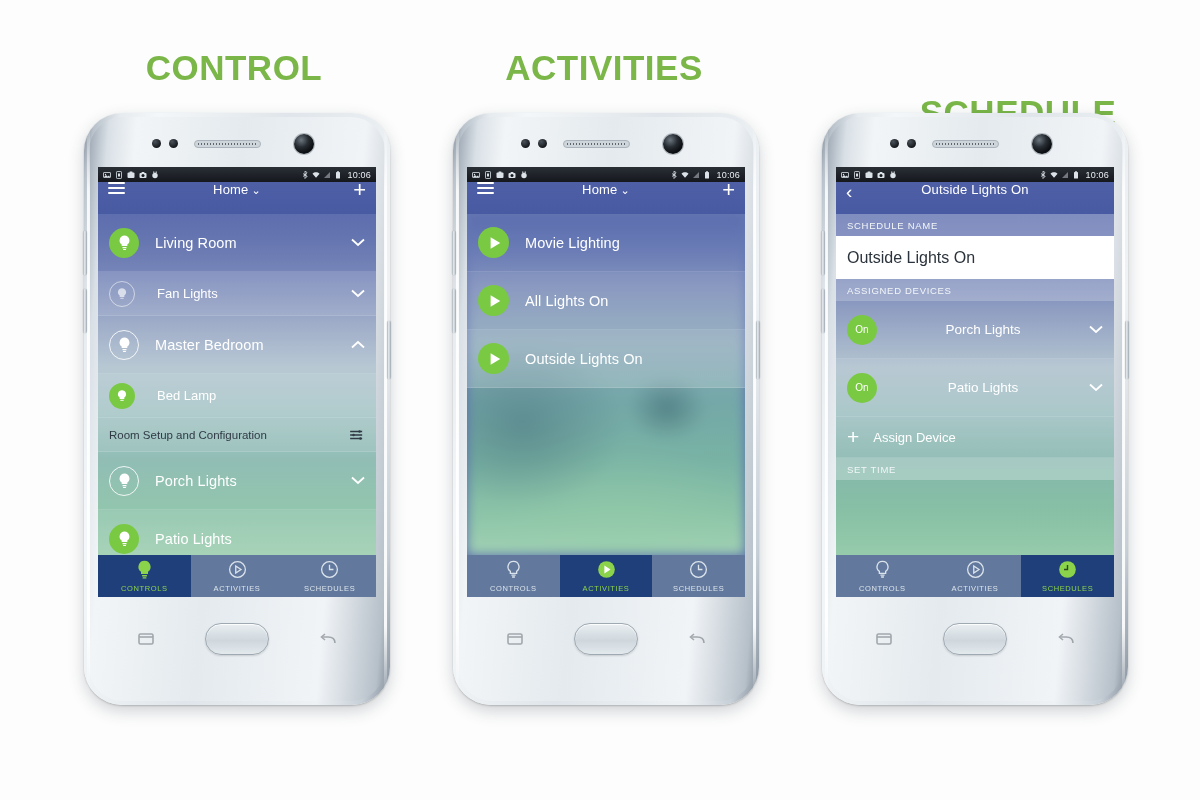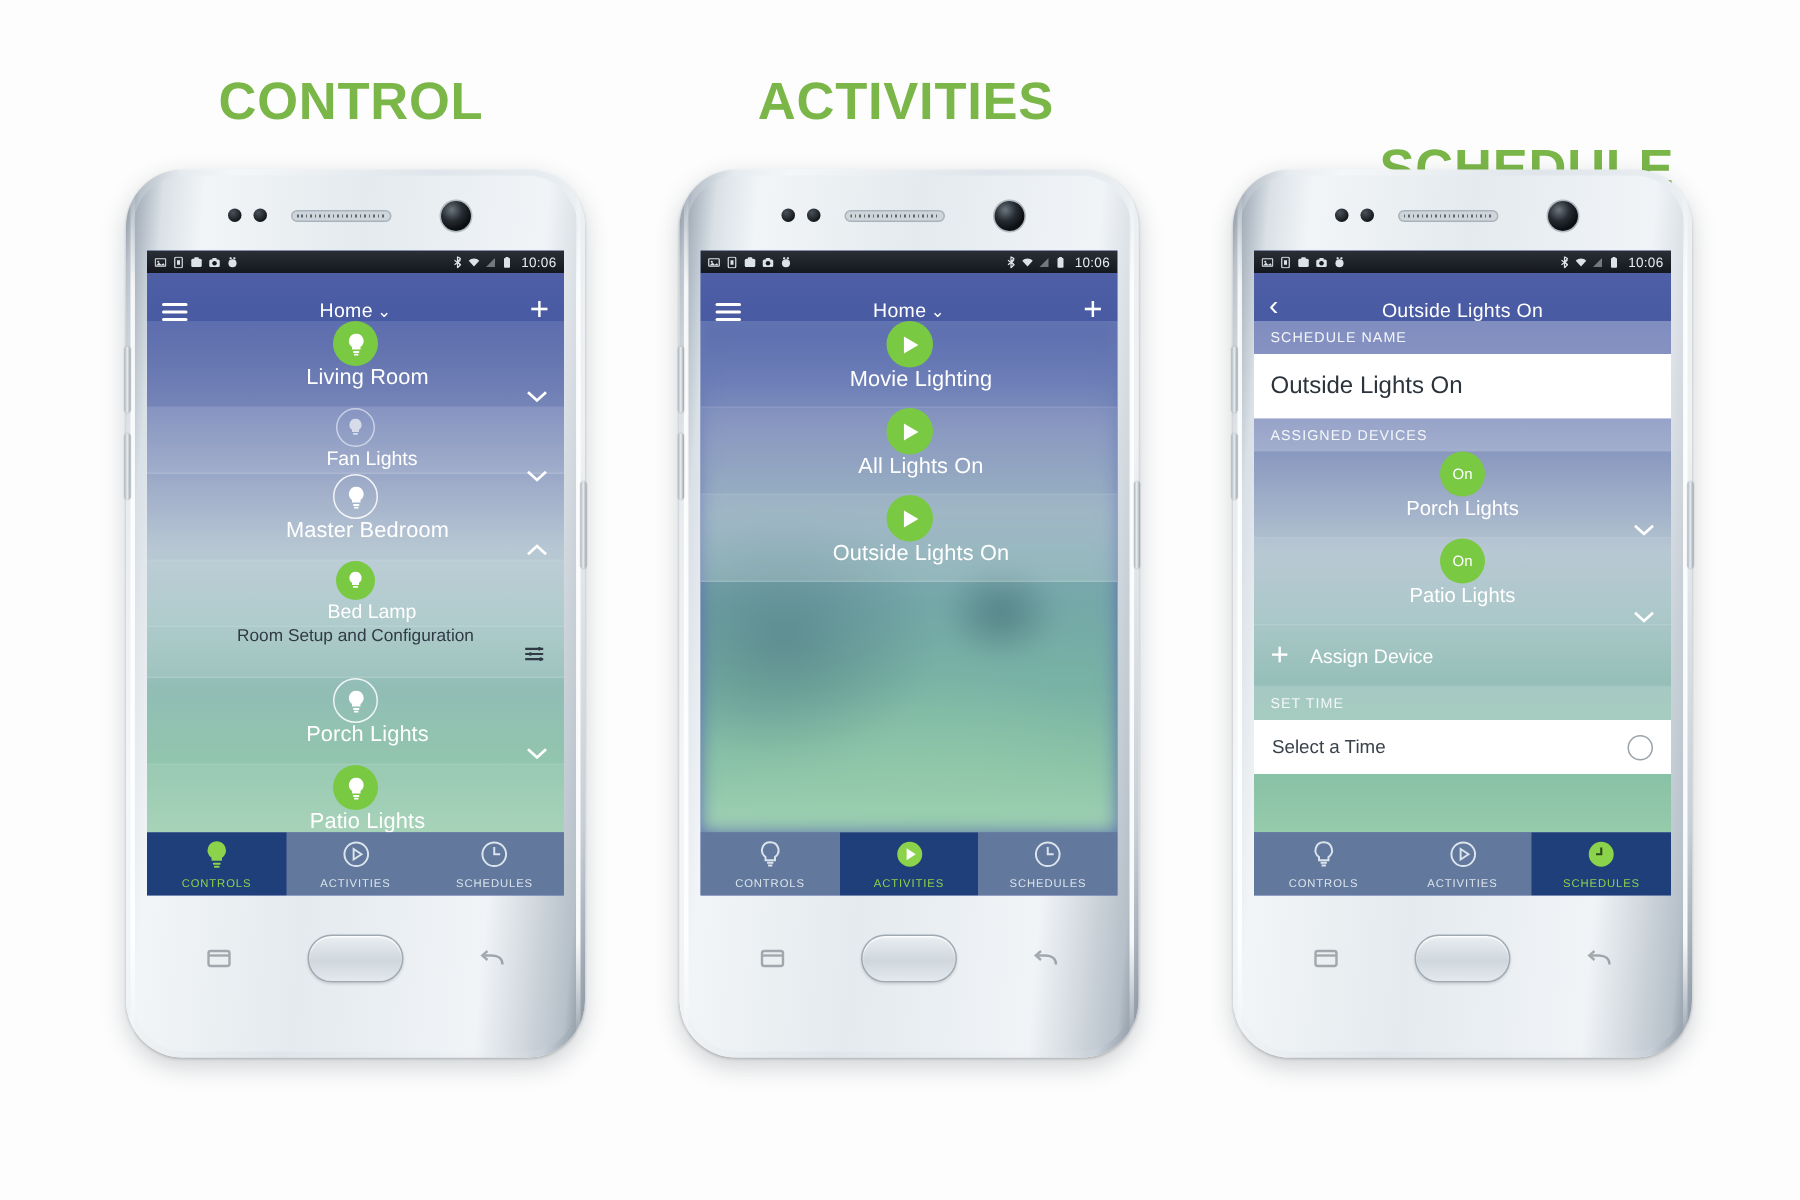--- a/index.html
+++ b/index.html
@@ -149,21 +149,21 @@
     font-family: "Liberation Sans", sans-serif;
   }
   .sb-left { display: flex; gap: 4px; align-items: center; }
   .sb-right { margin-left: auto; display: flex; gap: 3px; align-items: center; }
   .sb-ico { width: 8px; height: 8px; display: block; fill: #dbe2e8; }
   .sb-time { font-size: 9px; letter-spacing: 0.2px; margin-left: 2px; }
 
   .appbar {
     height: 32px;
     background: linear-gradient(to bottom, #4e5fa6, #485aa2);
-    display: flex; align-items: flex-end;
+    display: flex; align-items: flex-start;
     padding: 0 10px;
     position: relative;
   }
   .appbar-title {
     position: absolute; left: 0; right: 0; text-align: center;
     color: #ffffff; font-size: 13px; letter-spacing: 0.2px;
     pointer-events: none;
   }
   .chev-down-small { display: inline-block; margin-left: 3px; font-size: 11px; }
   .hamburger { width: 17px; display: flex; flex-direction: column; gap: 3px; z-index: 2; }
@@ -194,21 +194,20 @@
         #8cc4a8 88%, #a2d2b4 100%);
     filter: blur(6px);
   }
 
   .row {
     position: relative;
     display: flex; align-items: center;
     padding: 0 11px;
     border-bottom: 1px solid rgba(255,255,255,0.13);
     color: #ffffff;
-    flex-direction: column;
   }
   .row-lg { height: 58px; }
   .row-sm { height: 44px; }
   .row-tint-a { background: rgba(255,255,255,0.07); }
   .row-tint-b { background: rgba(255,255,255,0.13); }
   .row-tint-c { background: rgba(255,255,255,0.19); }
 
   .bulb {
     width: 30px; height: 30px; border-radius: 50%;
     display: flex; align-items: center; justify-content: center;
@@ -793,24 +792,20 @@
         <div class="plus-row" style="background:rgba(255,255,255,0.12);">
           <span class="pl">+</span>
           <span>Assign Device</span>
         </div>
 
         <div class="section-head">
           <span>SET TIME</span>
         </div>
 
         <div class="white-panel">
-          <div class="opt-row">
-            <span>Select a Time</span>
-            <span class="radio"></span>
-          </div>
 
         </div>
       </div>
 
       <div class="tabbar">
         <div class="tab">
           <div class="tab-ico">
               <svg viewBox="0 0 24 24" fill="none" stroke="#dbe4ec" stroke-width="1.5">
                 <path d="M12 2.8a6.2 6.2 0 0 0-3.6 11.3V16.5h7.2V14.1A6.2 6.2 0 0 0 12 2.8z"></path>
                 <path d="M9.6 18.4h4.8M10.4 20.6h3.2"></path>

